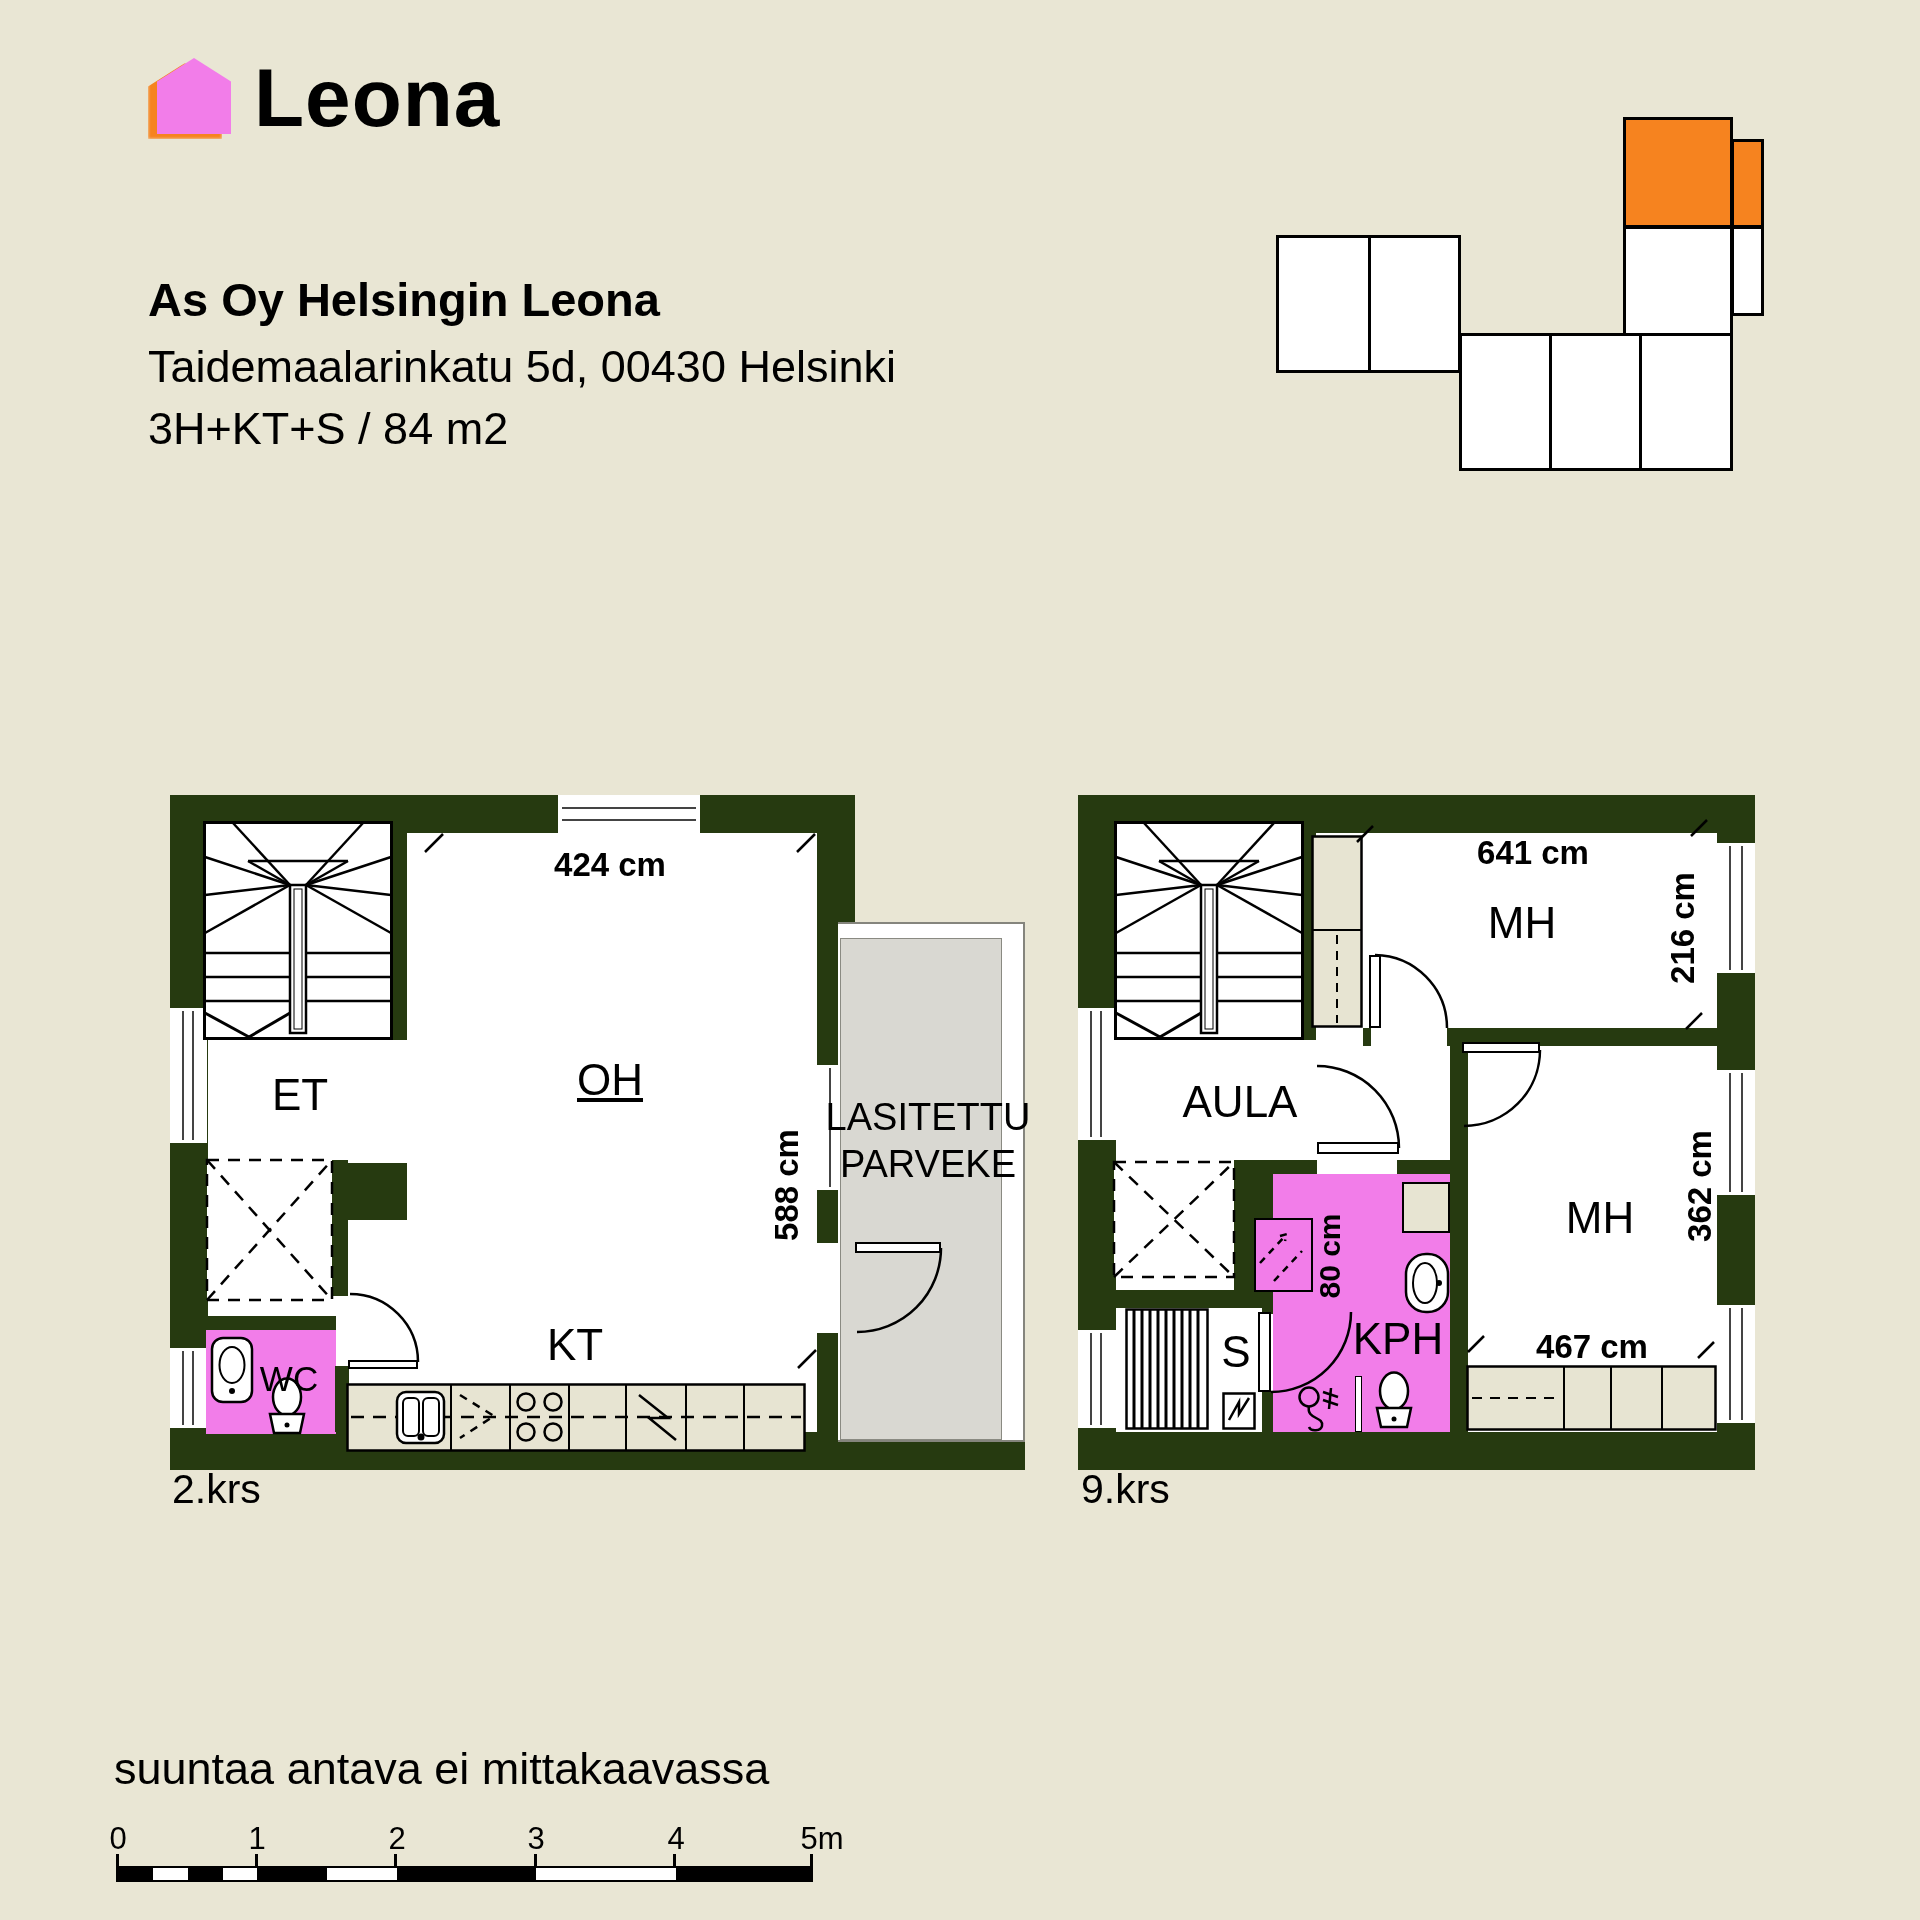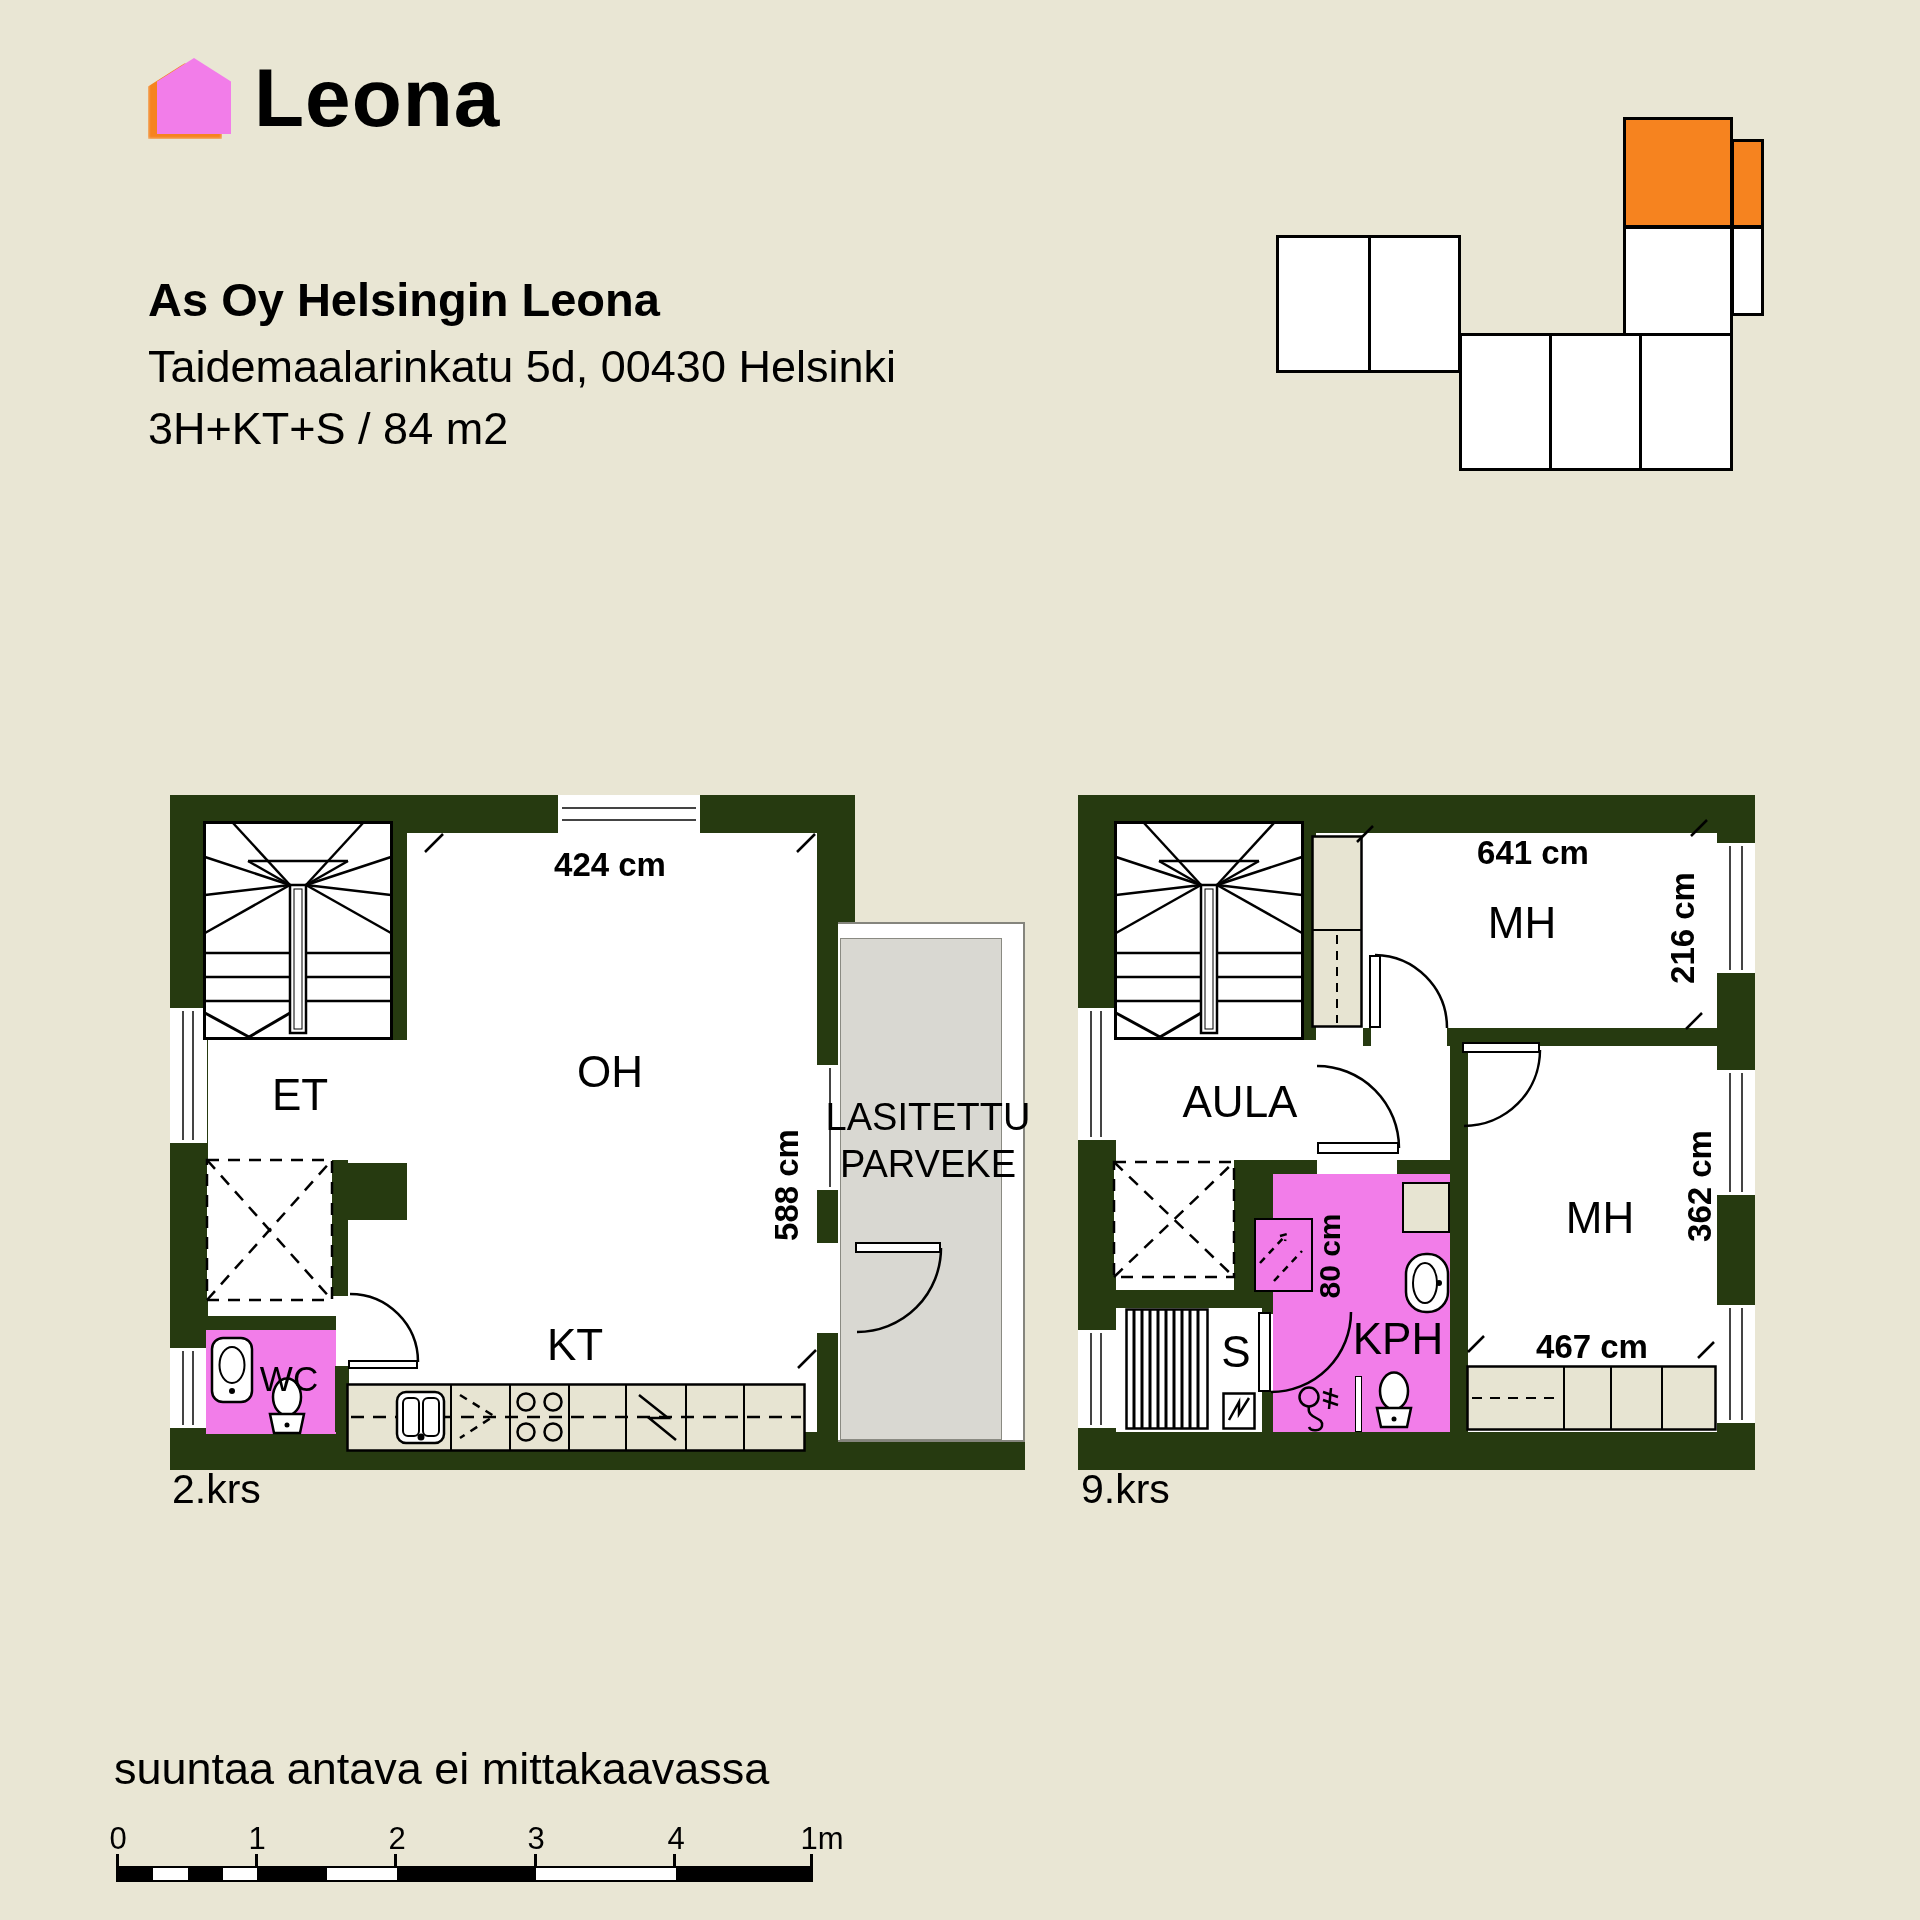--- a/index.html
+++ b/index.html
@@ -137,21 +137,21 @@
     <g fill="var(--cabinet-beige,#e7e4d2)" stroke="#000" stroke-width="2.5">
       <circle cx="180" cy="19" r="8.5"></circle>
         <circle cx="207" cy="19" r="8.5"></circle>
       <circle cx="180" cy="49" r="8.5"></circle>
         <circle cx="207" cy="49" r="8.5"></circle>
     </g>
     <path d="M 293,12 L 322,35 L 303,35 L 330,57" fill="none" stroke="#000" stroke-width="2.5"></path>
   </svg>
 
   <div class="txt room" style="left:65px;top:277px;width:130px;height:46px;">ET</div>
-  <div class="txt room" style="left:375px;top:254px;width:130px;height:46px;">OH</div>
+  <div class="txt room" style="left:375px;top:262px;width:130px;height:46px;text-decoration:underline;">OH</div>
   <div class="txt room" style="left:340px;top:527px;width:130px;height:46px;">KT</div>
   <div class="txt" style="left:84px;top:566px;width:70px;height:36px;font-size:35px;">WC</div>
   <div class="txt dim" style="left:360px;top:52px;width:160px;height:36px;">424 cm</div>
   <div class="txt dim rot" style="left:545px;top:372px;width:144px;height:36px;">588 cm</div>
 </div>
 
 <div class="abs" style="left:838px;top:922px;width:187px;height:520px;background:#fff;border:2px solid #85857d;border-left:none;box-sizing:border-box;">
   <div class="abs" style="left:2px;top:14px;width:162px;height:502px;background:var(--balcony-gray,#d9d8d2);border:1.5px solid #8a8a82;box-sizing:border-box;"></div>
 </div>
 <div class="wall" style="left:838px;top:1442px;width:187px;height:28px;"></div>
@@ -324,21 +324,21 @@
 <div class="txt left" style="left:1081px;top:1466px;width:200px;height:46px;font-size:41px;">9.krs</div>
 
 <div class="txt left" style="left:114px;top:1742px;width:900px;height:54px;font-size:45px;">suuntaa antava ei mittakaavassa</div>
 
 <div class="abs" style="left:116px;top:1824px;width:702px;height:60px;">
   <div class="txt" style="left:-16px;top:0;width:36px;height:30px;font-size:31px;">0</div>
   <div class="txt" style="left:123px;top:0;width:36px;height:30px;font-size:31px;">1</div>
   <div class="txt" style="left:263px;top:0;width:36px;height:30px;font-size:31px;">2</div>
   <div class="txt" style="left:402px;top:0;width:36px;height:30px;font-size:31px;">3</div>
   <div class="txt" style="left:542px;top:0;width:36px;height:30px;font-size:31px;">4</div>
-  <div class="txt" style="left:676px;top:0;width:60px;height:30px;font-size:31px;">1m</div>
+  <div class="txt" style="left:676px;top:0;width:60px;height:30px;font-size:31px;">5m</div>
   <div class="abs" style="left:0;top:30px;width:2.5px;height:12px;background:#000;"></div>
   <div class="abs" style="left:139px;top:30px;width:2.5px;height:12px;background:#000;"></div>
   <div class="abs" style="left:278px;top:30px;width:2.5px;height:12px;background:#000;"></div>
   <div class="abs" style="left:418px;top:30px;width:2.5px;height:12px;background:#000;"></div>
   <div class="abs" style="left:557px;top:30px;width:2.5px;height:12px;background:#000;"></div>
   <div class="abs" style="left:694px;top:30px;width:2.5px;height:12px;background:#000;"></div>
   <div class="abs" style="left:0;top:42px;width:697px;height:16px;background:#fff;border:2px solid #000;box-sizing:border-box;">
     <div class="dseg" style="left:0;width:35px;"></div>
     <div class="dseg" style="left:70px;width:35px;"></div>
     <div class="dseg" style="left:139px;width:70px;"></div>

